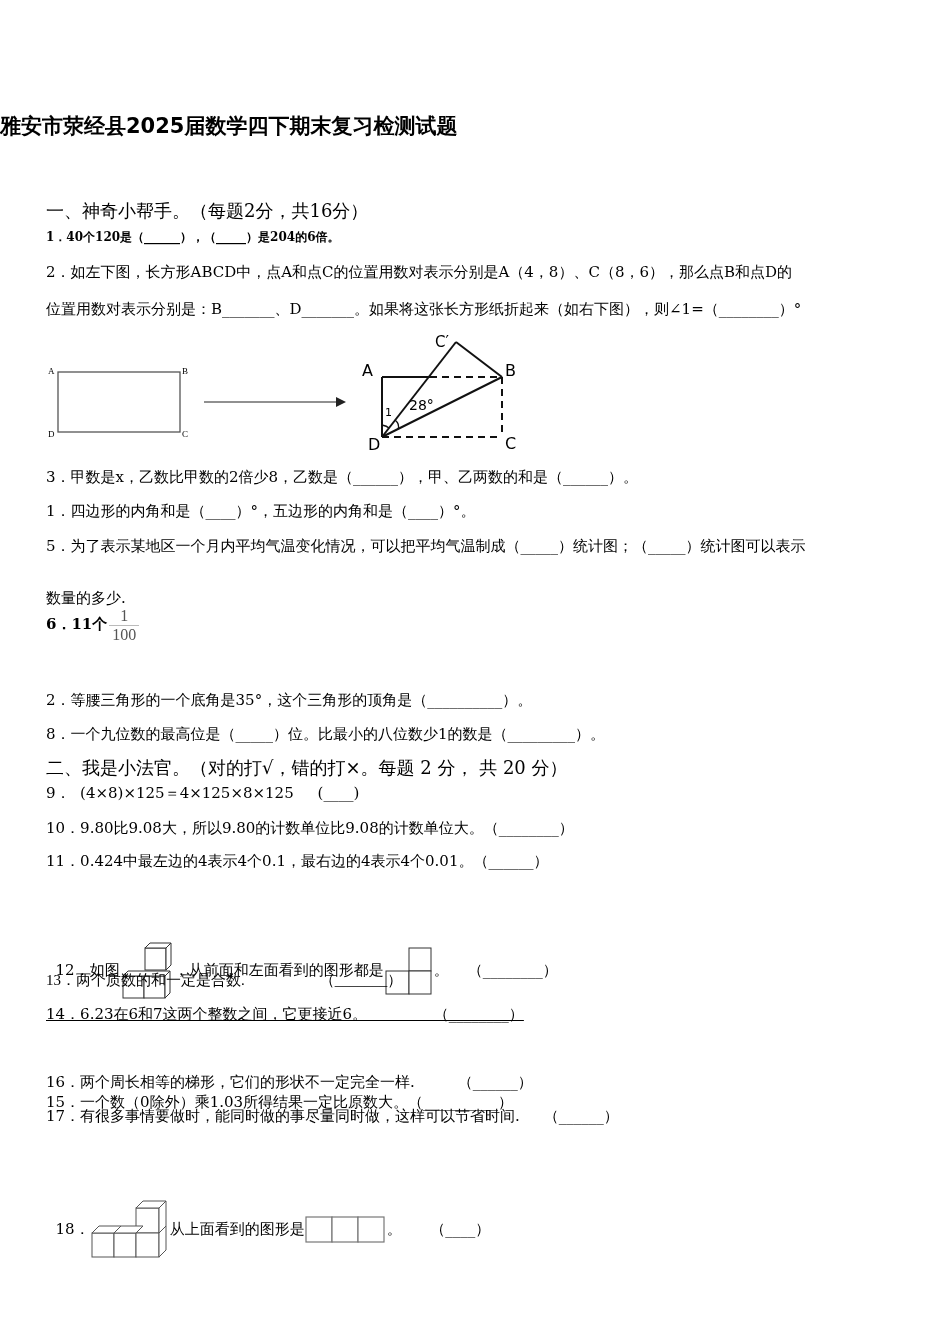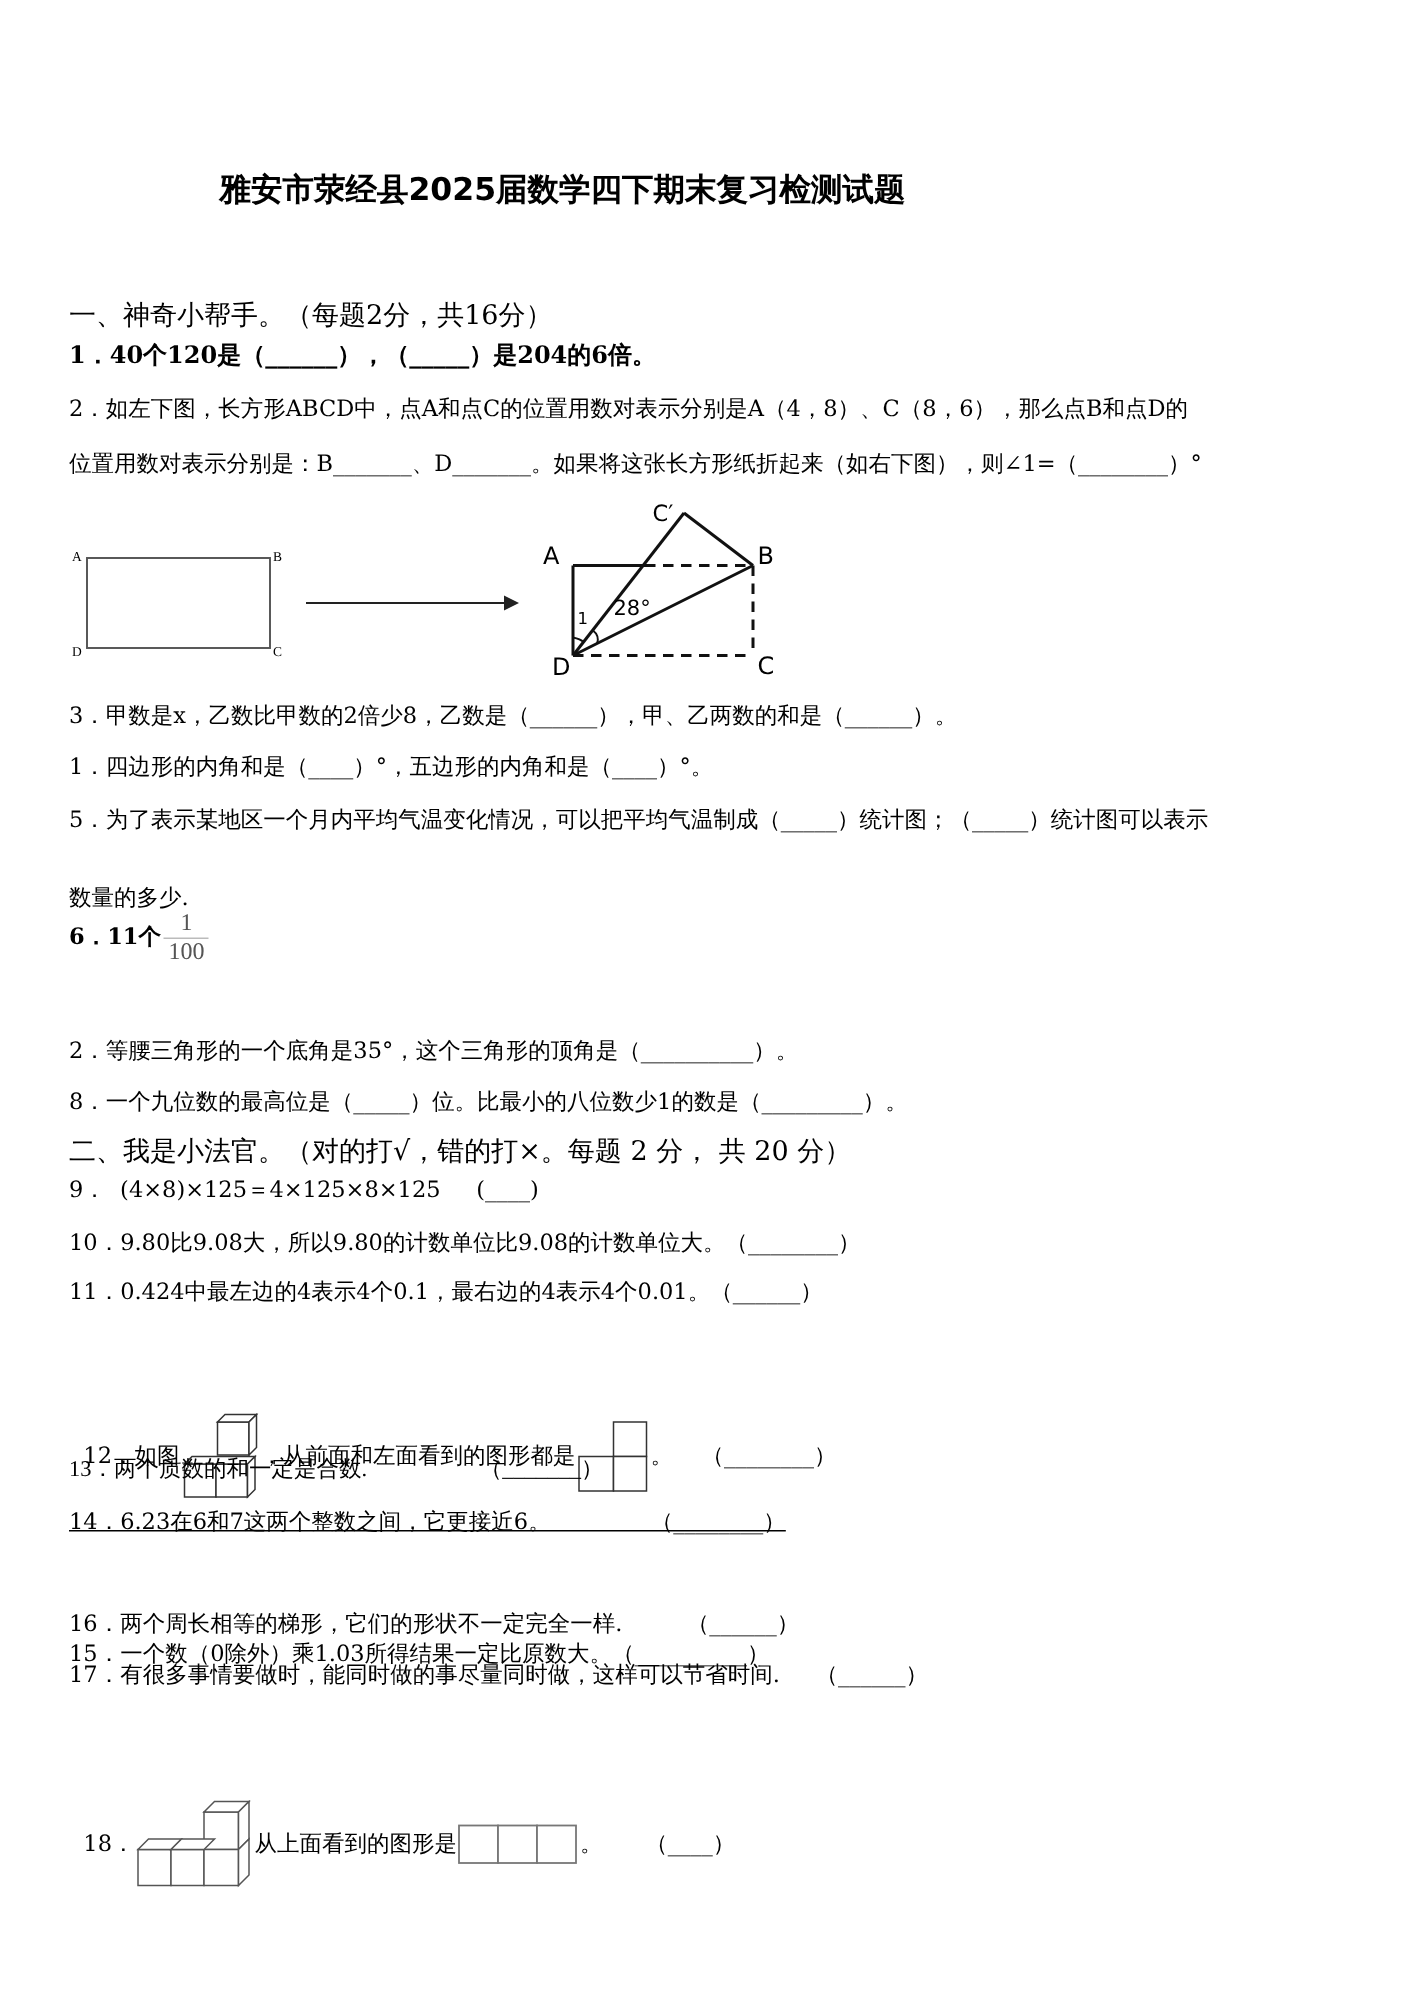--- a/index.html
+++ b/index.html
@@ -1,36 +1,36 @@
 <!DOCTYPE html>
 <html><head>
 <meta charset="utf-8">
 <style>
   html, body { margin: 0; padding: 0; background: #ffffff; }
   body { width: 950px; height: 1344px; position: relative; overflow: hidden; color: #000;
          font-family: "DejaVu Serif", "Liberation Serif", serif; }
-  .page-title { position: absolute; top: 112px; left: 0; width: 750px; text-align: center;
+  .page-title { position: absolute; top: 112px; left: 0; width: 750px; 
                 font-family: "DejaVu Sans", "Liberation Sans", sans-serif; font-weight: bold; font-size: 21px; }
   .line { position: absolute; left: 46px; font-size: 15px; white-space: nowrap; line-height: 20px; }
   .bold { font-weight: bold; }
   .section { font-size: 18px; }
   .fig { position: absolute; }
   .frac { display: inline-block; vertical-align: middle; text-align: center; font-family: "Liberation Serif", serif;
           color: #555; font-size: 16px; line-height: 18px; margin: 0 2px; }
   .frac .num { display: block; border-bottom: 1px solid #bbb; padding: 0 3px; }
   .frac .den { display: block; padding: 0 3px; }
   .grid-box { display: inline-block; vertical-align: middle; }
 </style>
 </head>
 <body>
 
 <div class="page-title">雅安市荥经县2025届数学四下期末复习检测试题</div>
 
 <div class="line section" style="top:201px;">一、神奇小帮手。（每题2分，共16分）</div>
-<div class="line bold" style="top:227px; font-size:16px;">1．40个120是（______），（_____）是204的6倍。</div>
+<div class="line bold" style="top:227px; font-size:12px;">1．40个120是（______），（_____）是204的6倍。</div>
 <div class="line" style="top:262px;">2．如左下图，长方形ABCD中，点A和点C的位置用数对表示分别是A（4，8）、C（8，6），那么点B和点D的</div>
 <div class="line" style="top:299px;">位置用数对表示分别是：B_______、D_______。如果将这张长方形纸折起来（如右下图），则∠1=（________）°</div>
 
 <svg class="fig" style="left:46px; top:360px;" width="150" height="85">
   <rect x="12" y="12" width="122" height="60" fill="none" stroke="#555" stroke-width="1.3"></rect>
   <text x="2" y="14" font-size="9" font-family="Liberation Serif, serif">A</text>
   <text x="136" y="14" font-size="9" font-family="Liberation Serif, serif">B</text>
   <text x="136" y="77" font-size="9" font-family="Liberation Serif, serif">C</text>
   <text x="2" y="77" font-size="9" font-family="Liberation Serif, serif">D</text>
 </svg>

